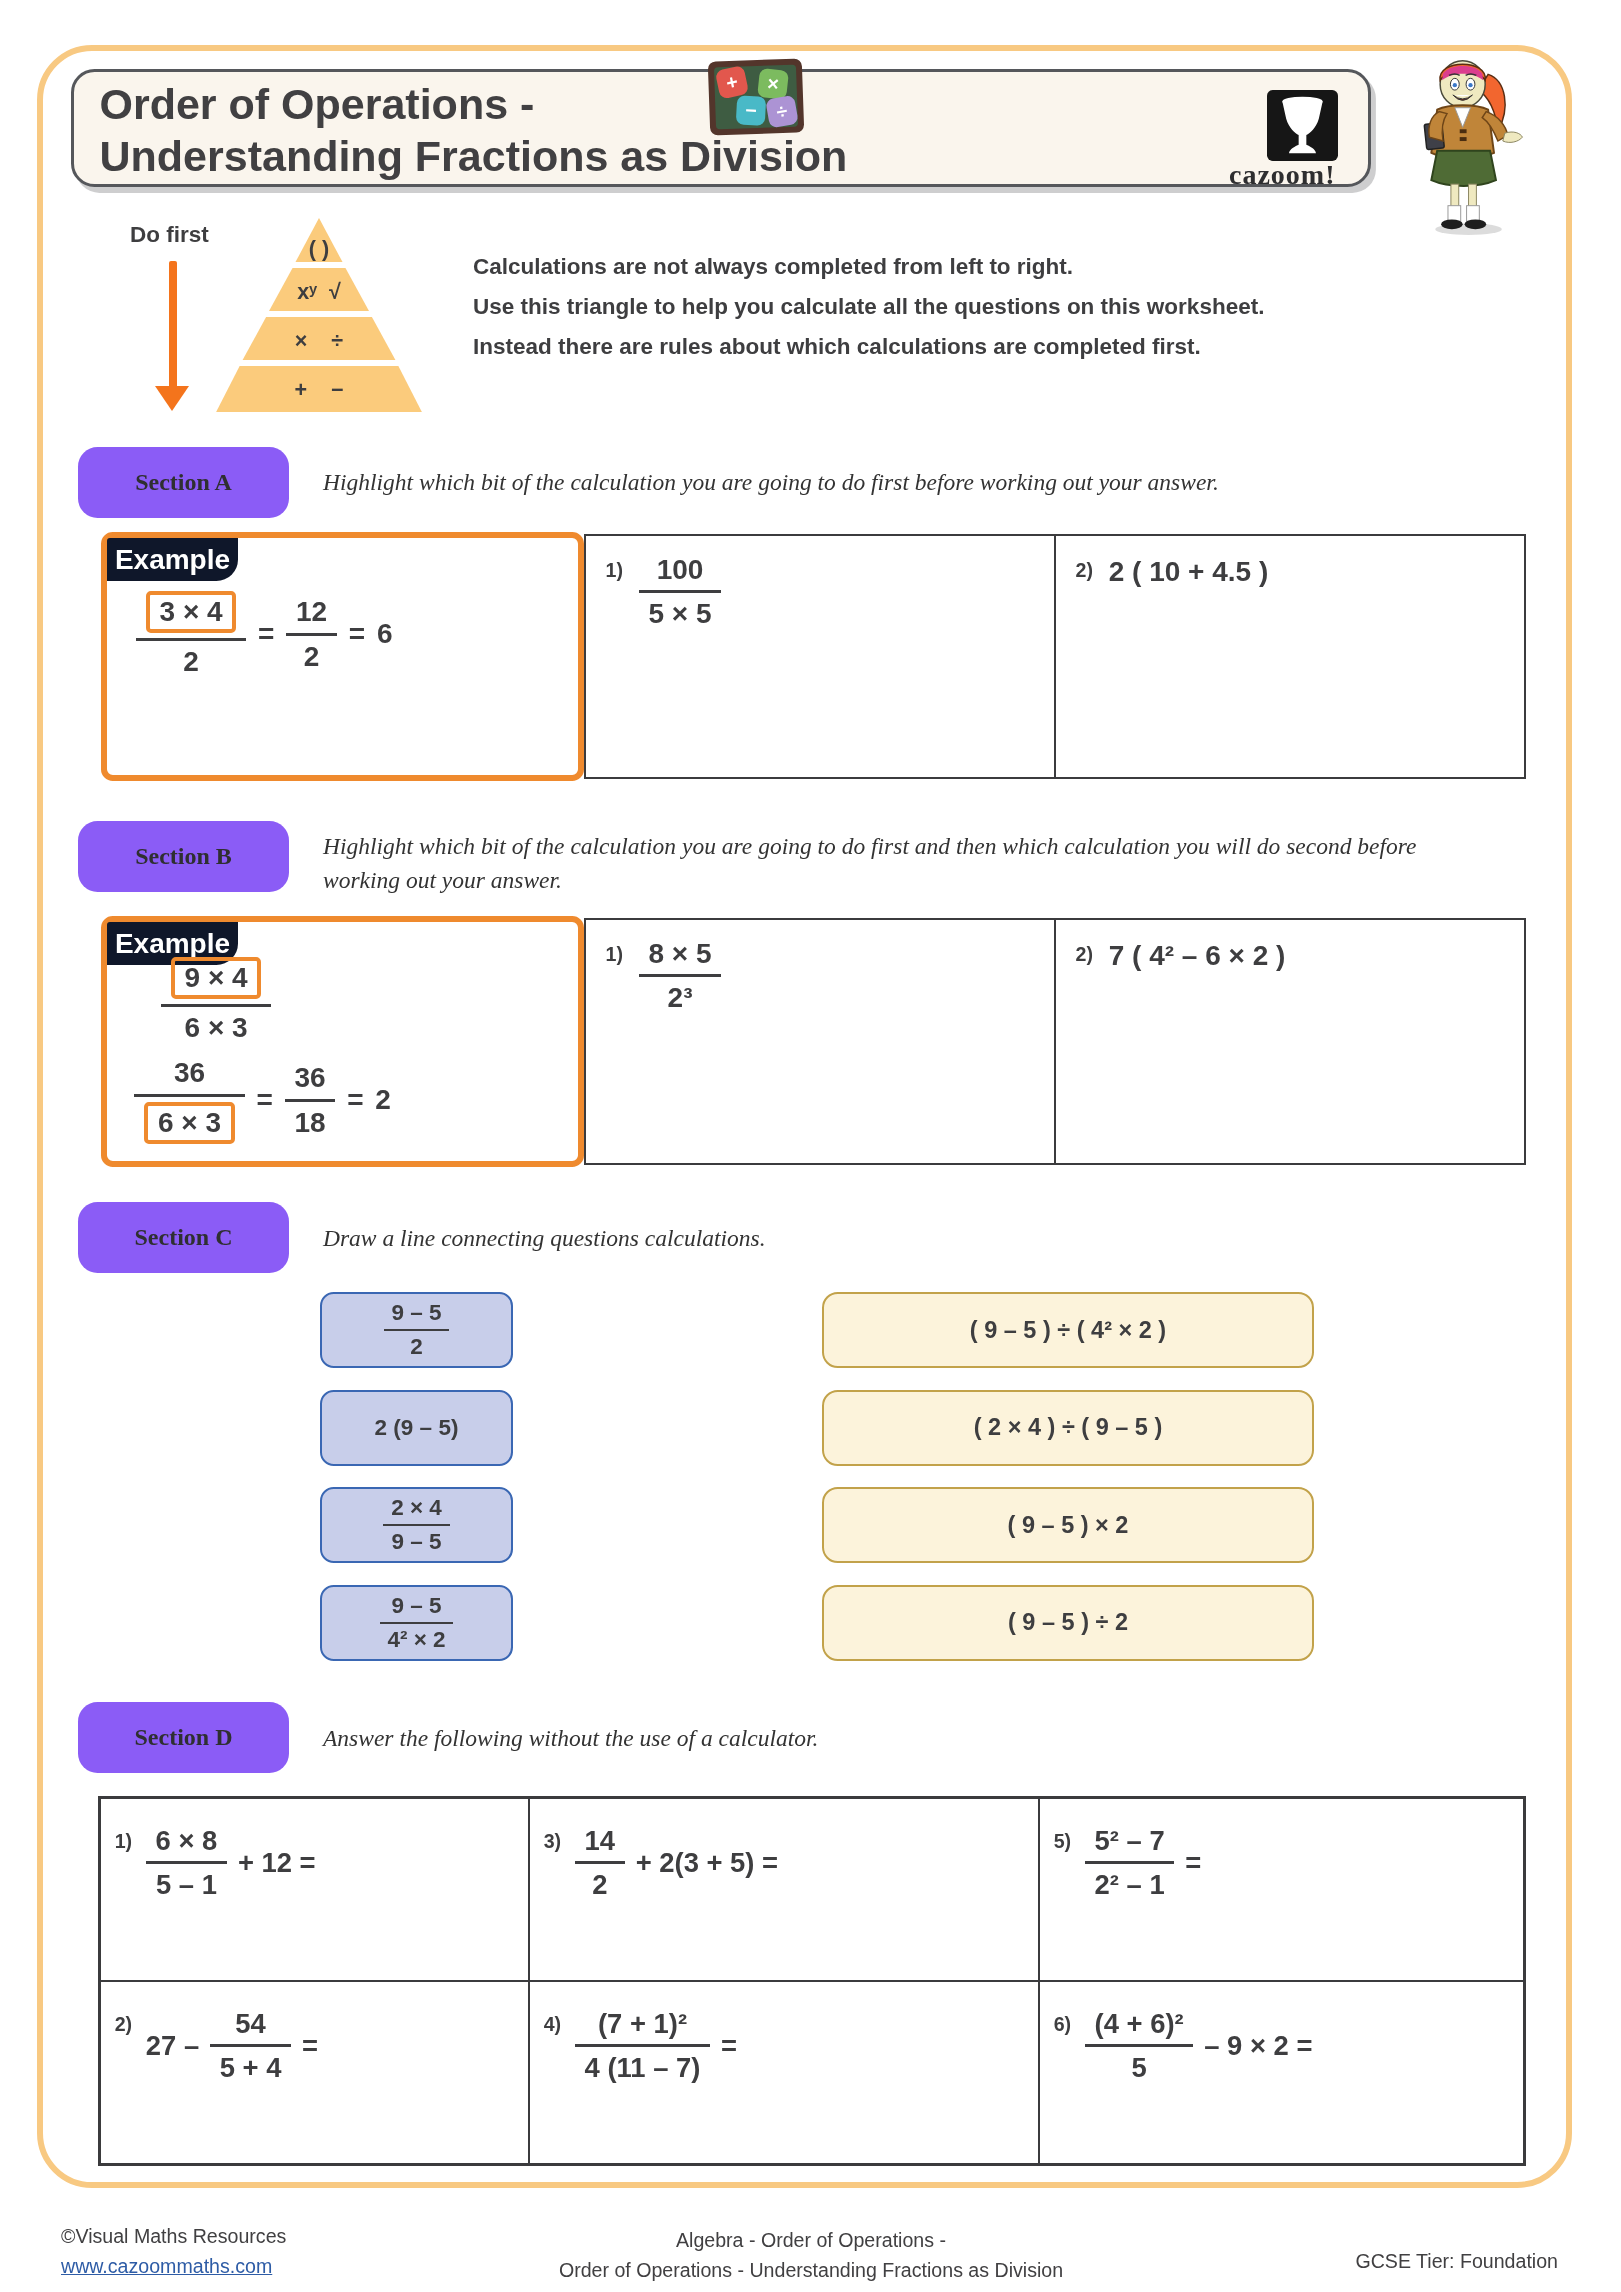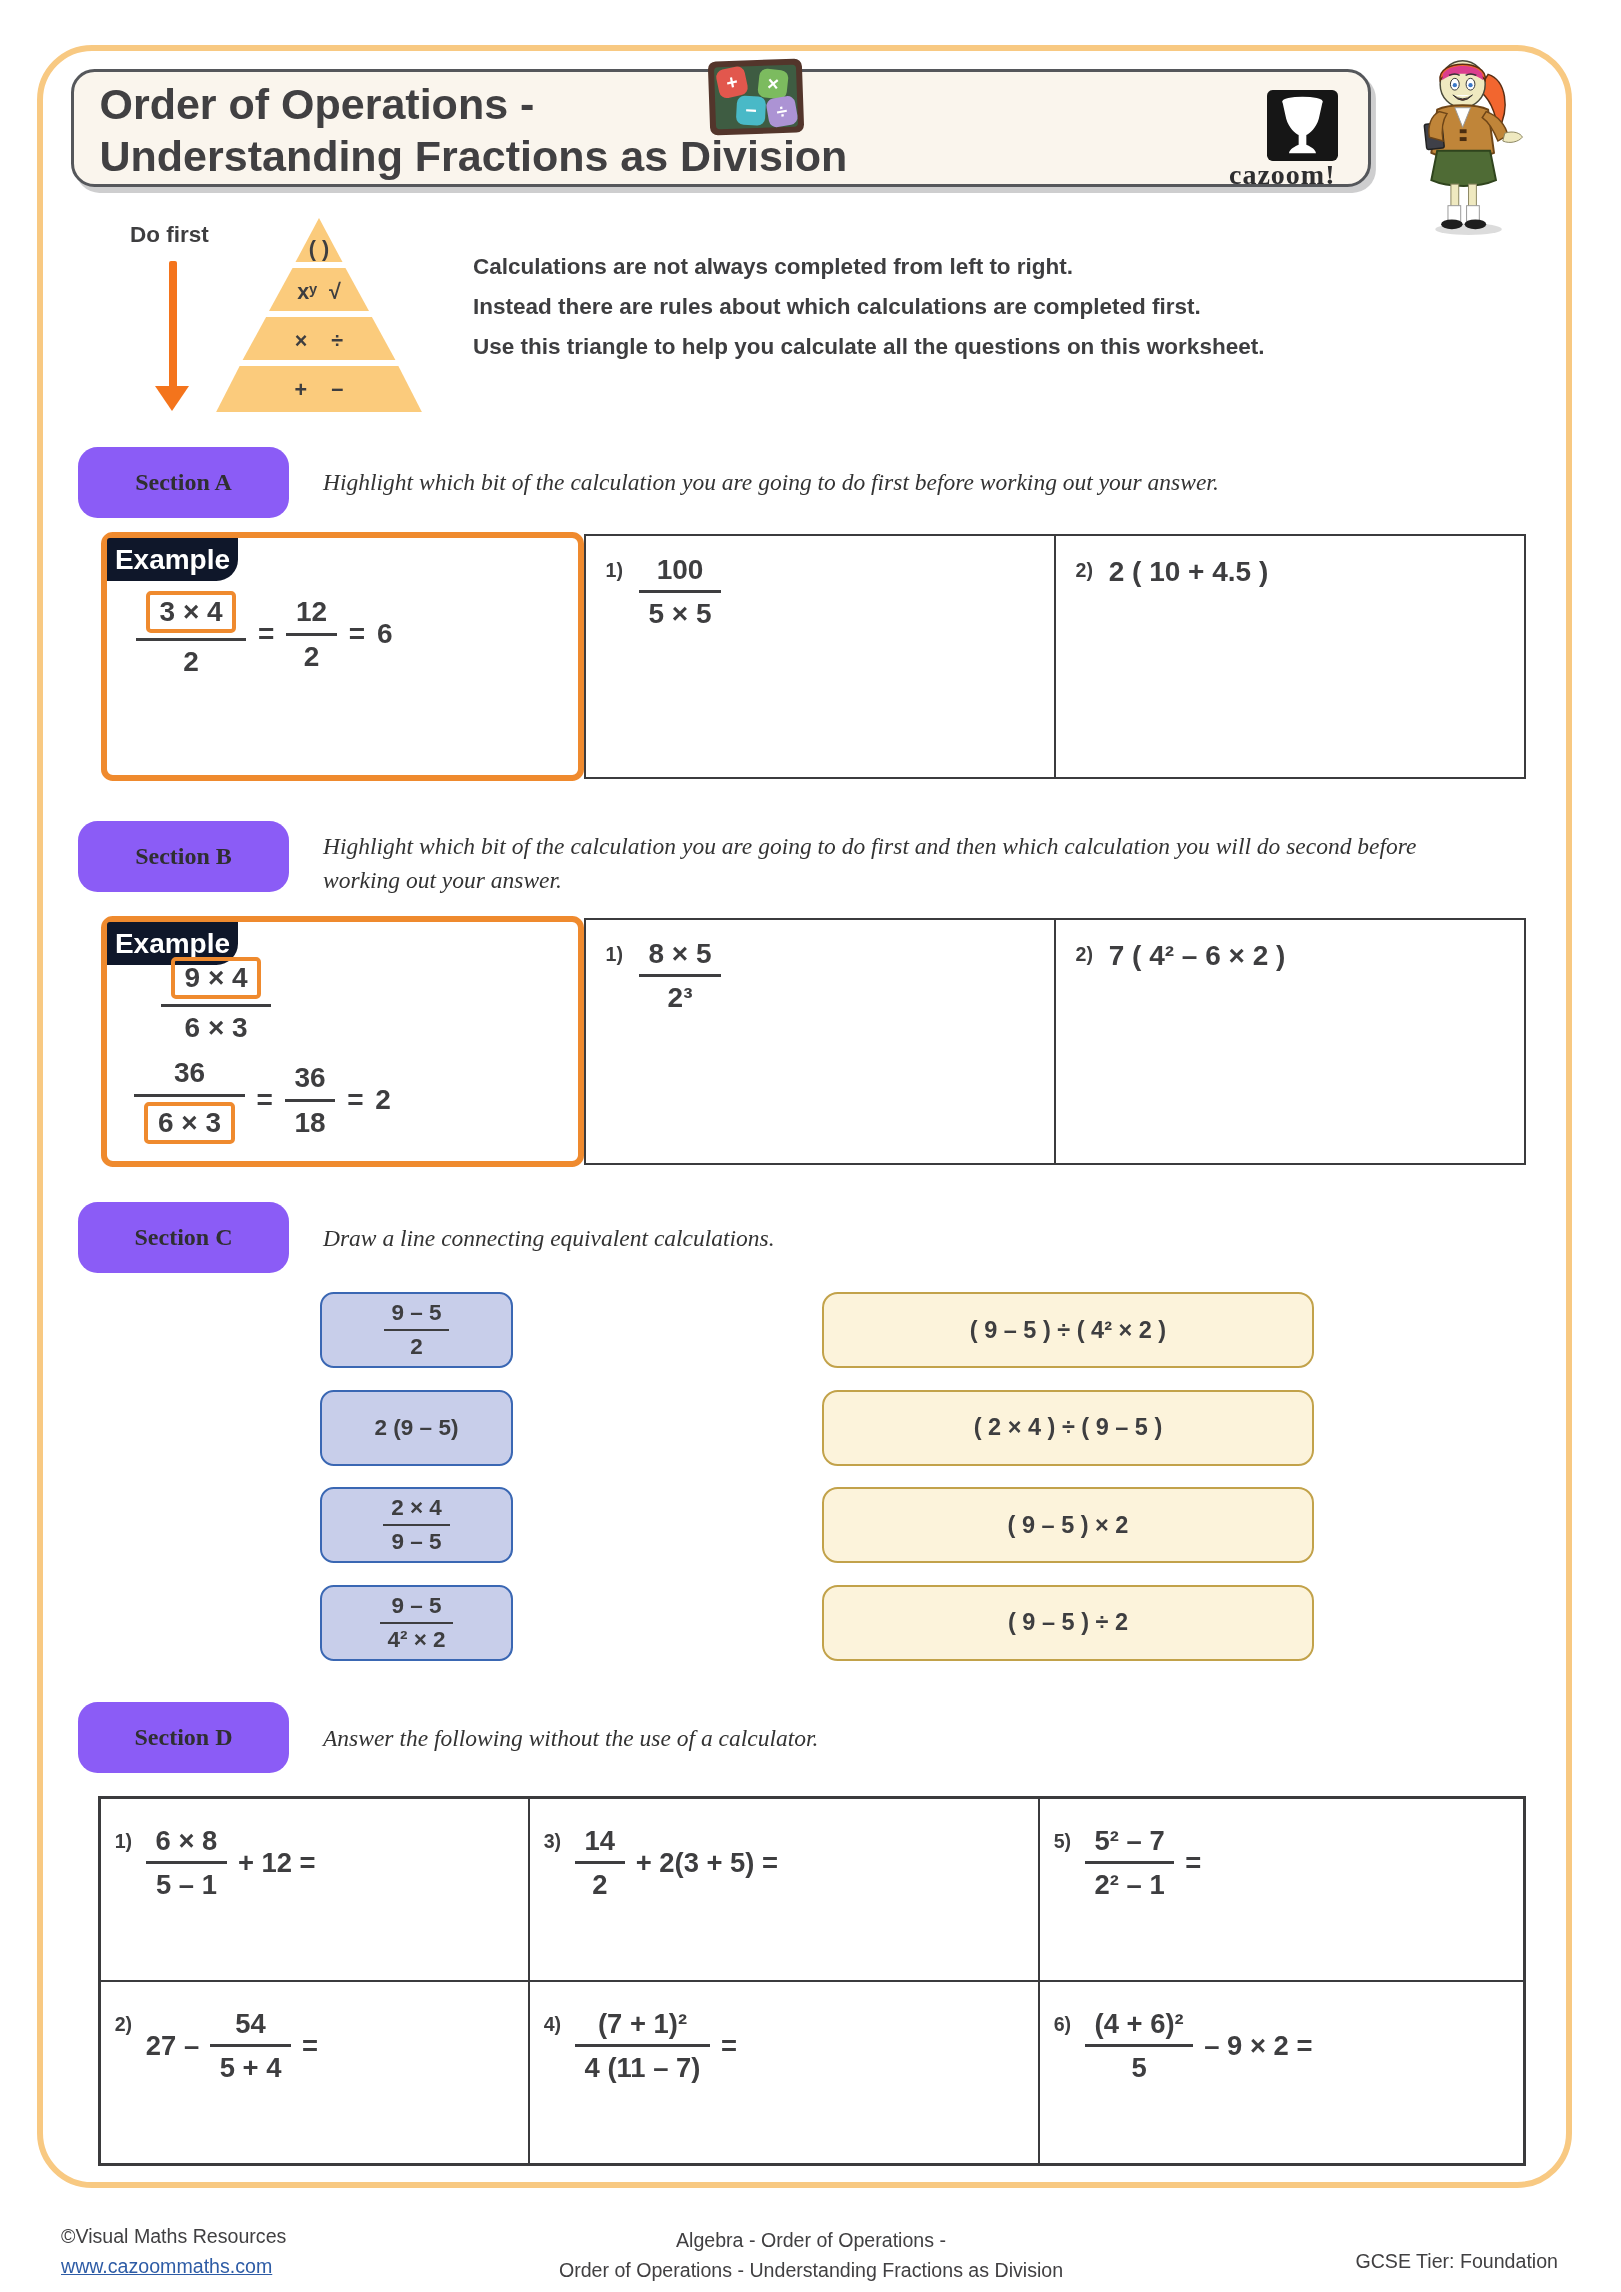--- a/index.html
+++ b/index.html
@@ -145,22 +145,22 @@
     <polygon points="53,101 161,101 185,145 29,145" fill="#FBCB7C"></polygon>
     <polygon points="26,151 188,151 212,198 2,198" fill="#FBCB7C"></polygon>
     <text x="107" y="39" font-size="20">( )</text>
     <text x="107" y="83">xʸ&nbsp;&nbsp;√</text>
     <text x="107" y="133">×&nbsp;&nbsp;&nbsp;&nbsp;÷</text>
     <text x="107" y="183">+&nbsp;&nbsp;&nbsp;&nbsp;−</text>
   </svg>
 
   <div class="intro">
     <p>Calculations are not always completed from left to right.</p>
+    <p>Use this triangle to help you calculate all the questions on this worksheet.</p>
     <p>Instead there are rules about which calculations are completed first.</p>
-    <p>Use this triangle to help you calculate all the questions on this worksheet.</p>
   </div>
 
   <div class="sec-label" style="top:447px">Section A</div>
   <div class="sec-instr" style="top:465px">Highlight which bit of the calculation you are going to do first before working out your answer.</div>
 
   <div class="ex-box" style="top:532px; height:249px">
     <div class="ex-tab">Example</div>
     <div class="ex-math mrow" style="left:29px; top:53px">
       <span class="frac">
         <span class="num"><span class="hl">3 × 4</span></span>
@@ -228,21 +228,21 @@
         </span>
       </span>
     </div>
     <div class="cell">
       <span class="qno">2)</span>
       <span class="mrow" style="margin-top:2px">7 ( 4² – 6 × 2 )</span>
     </div>
   </div>
 
   <div class="sec-label" style="top:1202px">Section C</div>
-  <div class="sec-instr" style="top:1221px">Draw a line connecting equivalent calculations.</div>
+  <div class="sec-instr" style="top:1221px">Draw a line connecting questions calculations.</div>
 
   <div class="c-col" style="left:320px; top:1292px">
     <div class="c-box-blue">
       <span class="frac frac-s">
         <span class="num">9 – 5</span>
         <span class="den">2</span>
       </span>
     </div>
     <div class="c-box-blue">
       <span>2 (9 – 5)</span>

